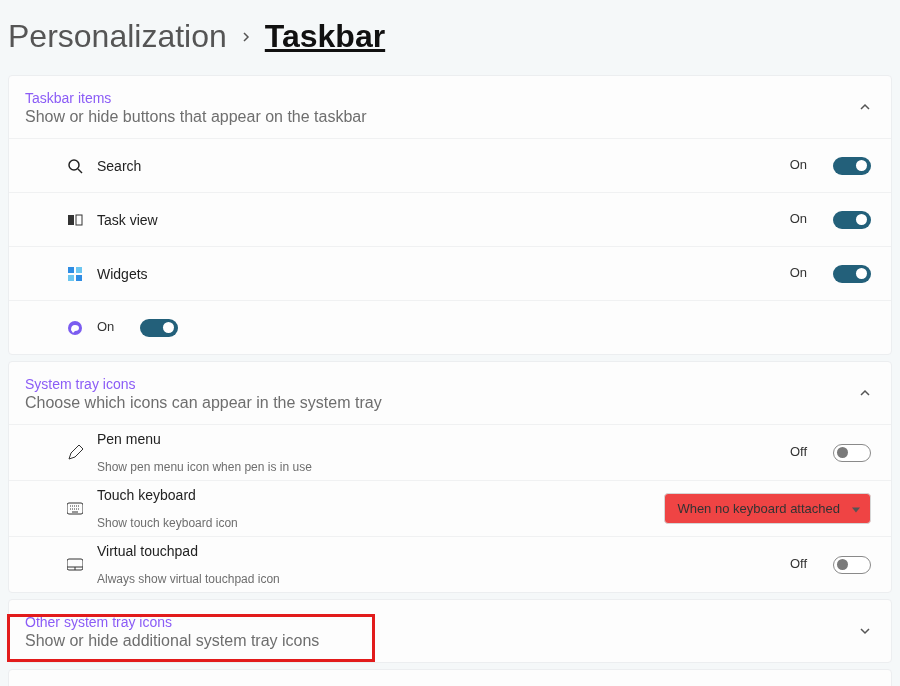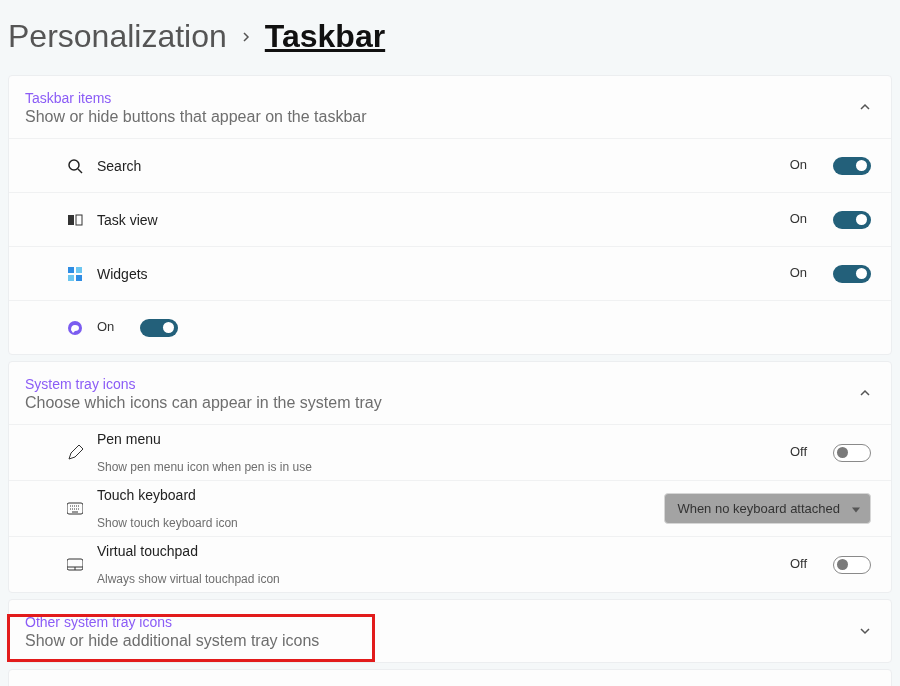--- a/index.html
+++ b/index.html
@@ -64,21 +64,21 @@
   .toggle.on { background: #23607a; }
   .toggle.on .knob { background: #fff; right: 4px; }
   .toggle.off { background: #fff; border: 1px solid #8a8a8a; }
   .toggle.off .knob { background: #7a7a7a; left: 3px; top: 2.5px; }
   .dropdown {
     border: 1px solid #d6d6d6;
     border-radius: 4px;
     padding: 7px 30px 7px 12px;
     font-size: 13px;
     color: #333;
-    background: #a3a3a3;
+    background: #ef4444;
     position: relative;
     cursor: pointer;
   }
   .dropdown::after {
     content: "";
     position: absolute;
     right: 10px; top: 50%; transform: translateY(-30%);
     border-left: 4px solid transparent;
     border-right: 4px solid transparent;
     border-top: 5px solid #555;

